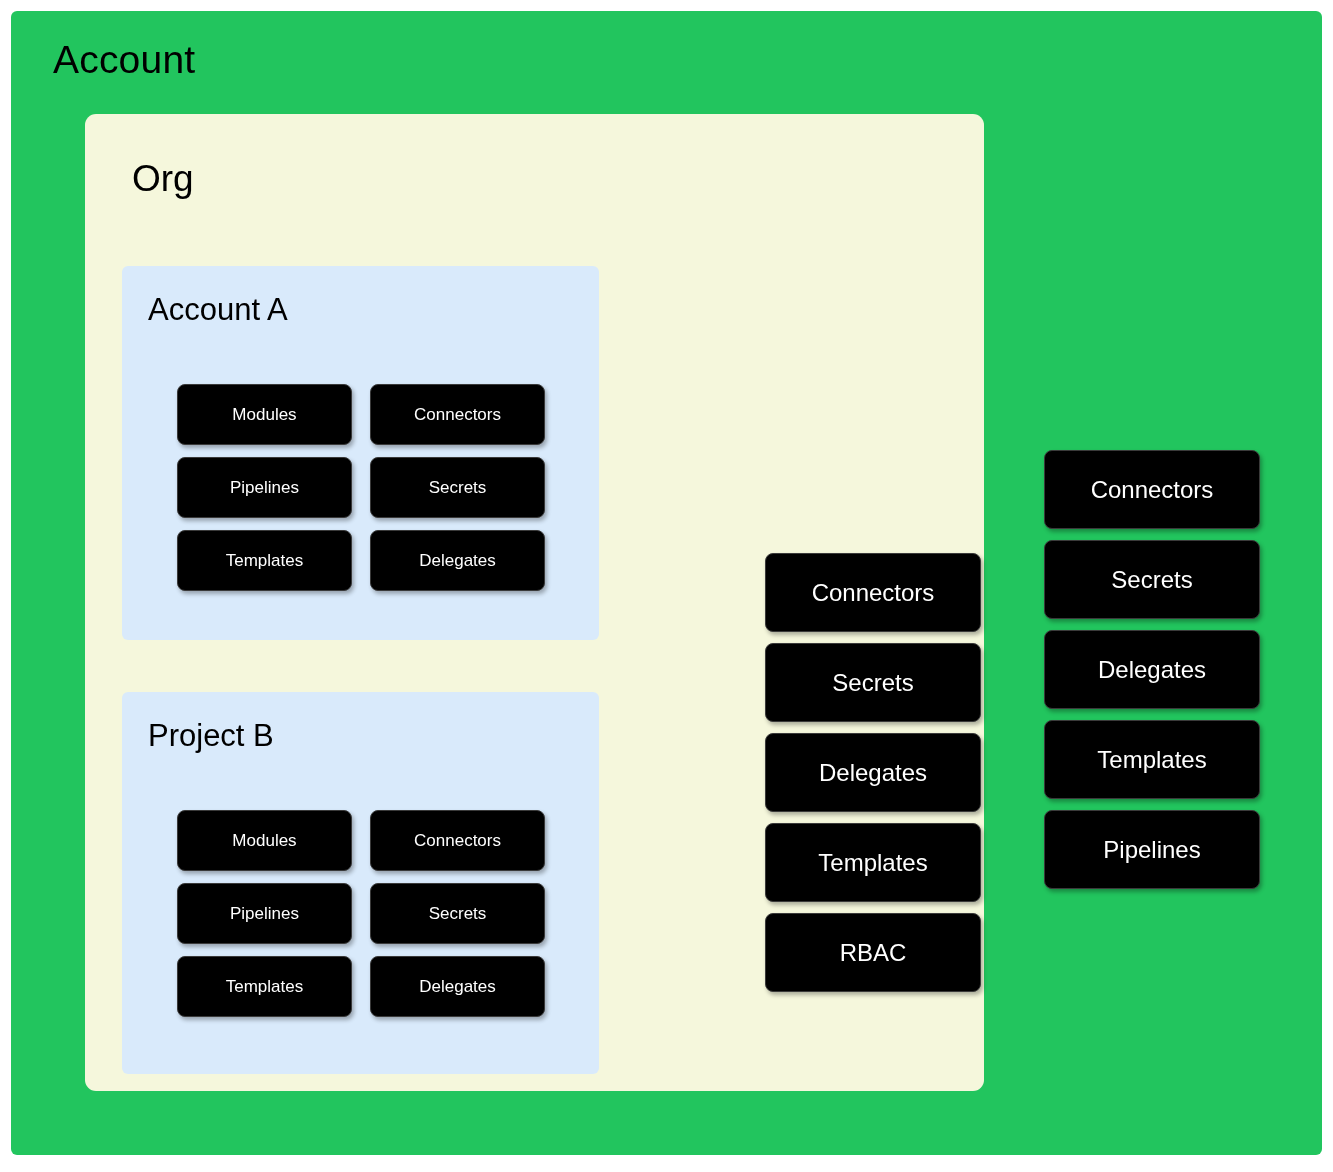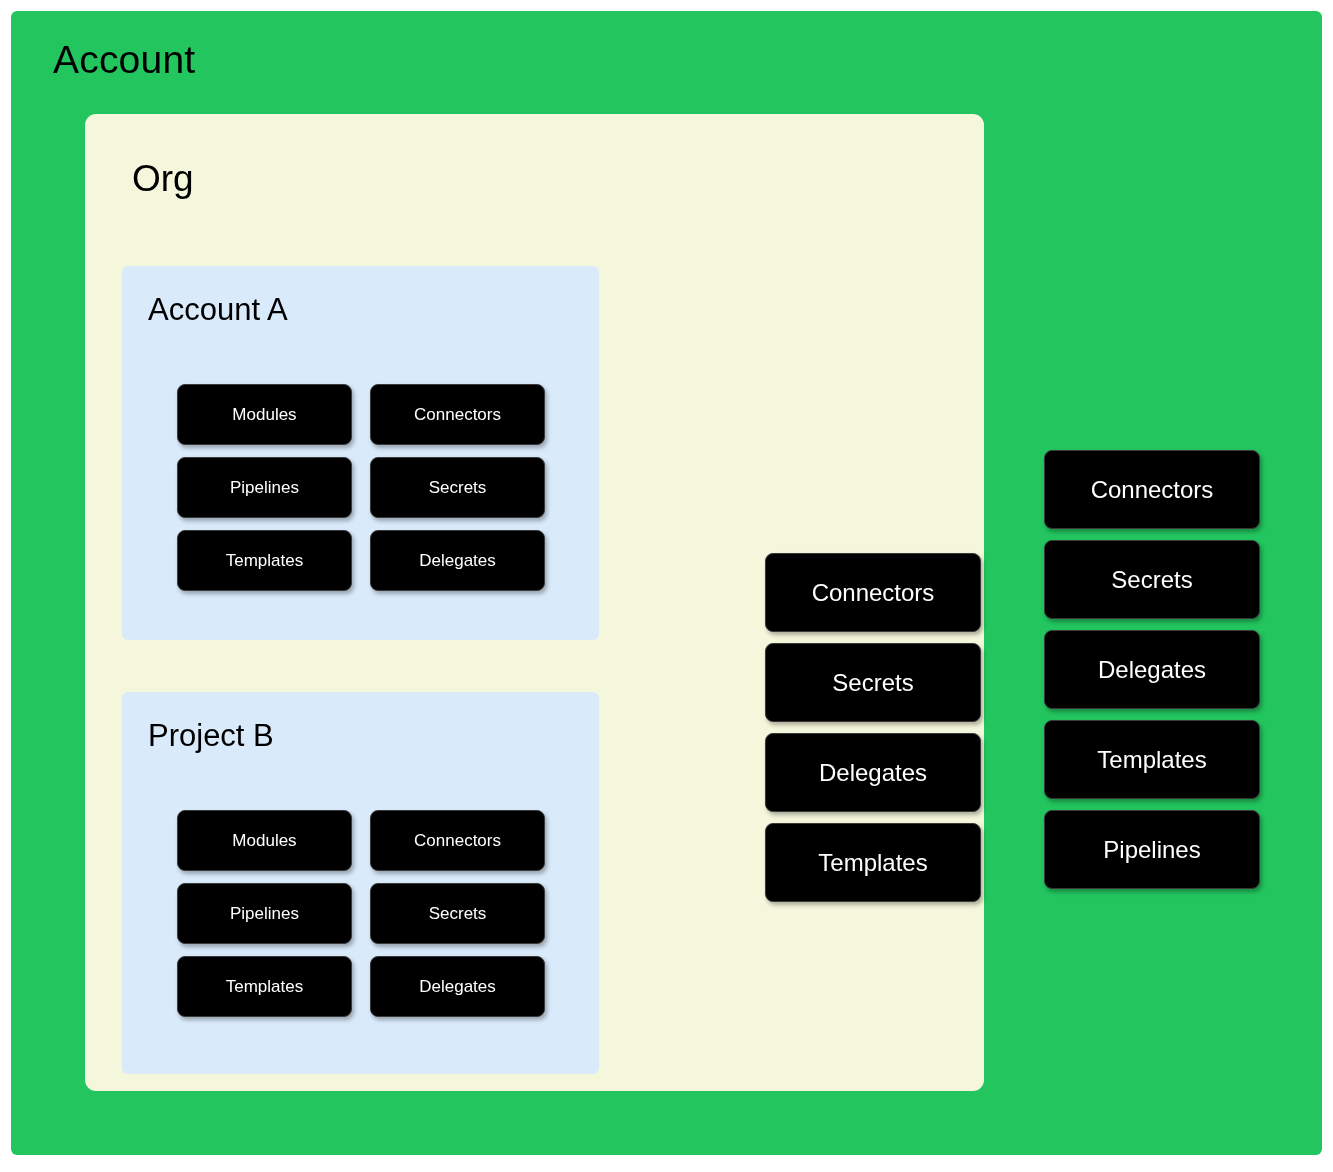--- a/index.html
+++ b/index.html
@@ -184,20 +184,21 @@
           <div class="chip project-chip">Templates</div>
           <div class="chip project-chip">Delegates</div>
         </div>
       </div>
 
       <div class="org-column">
         <div class="chip scope-chip">Connectors</div>
         <div class="chip scope-chip">Secrets</div>
         <div class="chip scope-chip">Delegates</div>
         <div class="chip scope-chip">Templates</div>
+        <div class="chip scope-chip">RBAC</div>
       </div>
 
     </div>
 
     <div class="account-column">
       <div class="chip scope-chip">Connectors</div>
       <div class="chip scope-chip">Secrets</div>
       <div class="chip scope-chip">Delegates</div>
       <div class="chip scope-chip">Templates</div>
       <div class="chip scope-chip">Pipelines</div>

